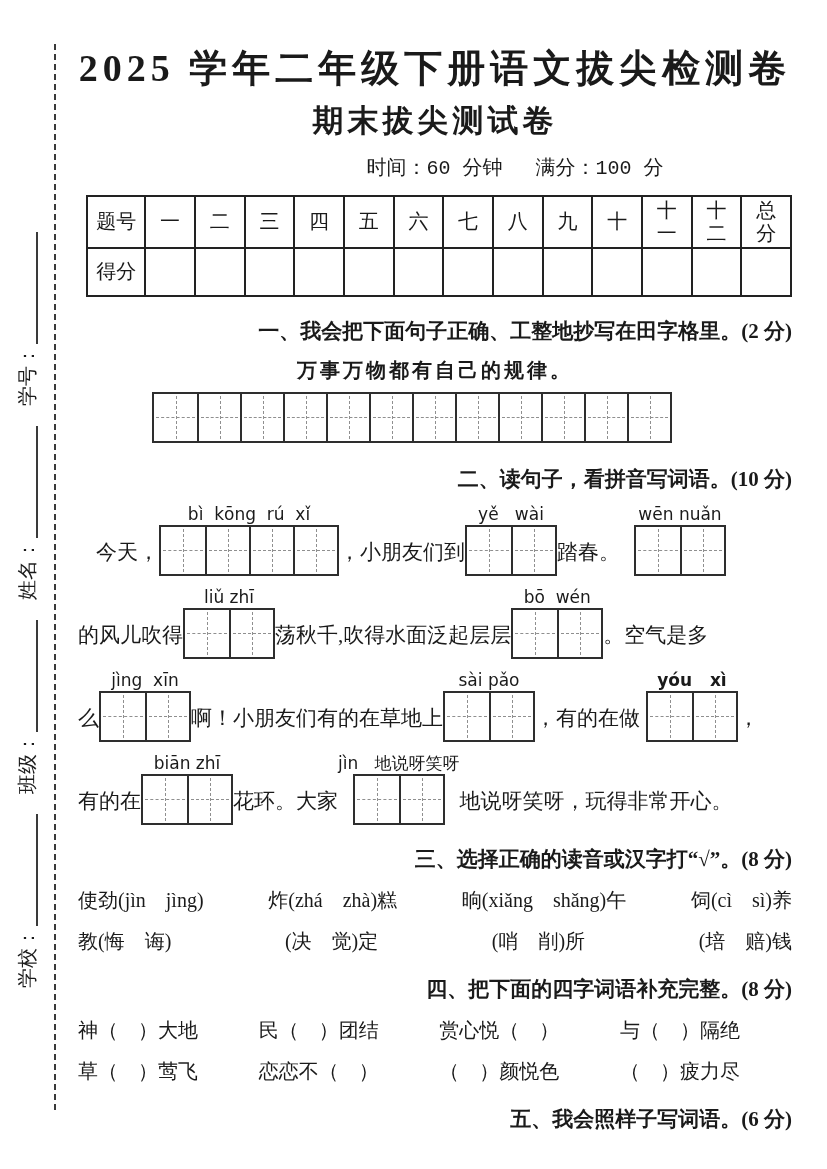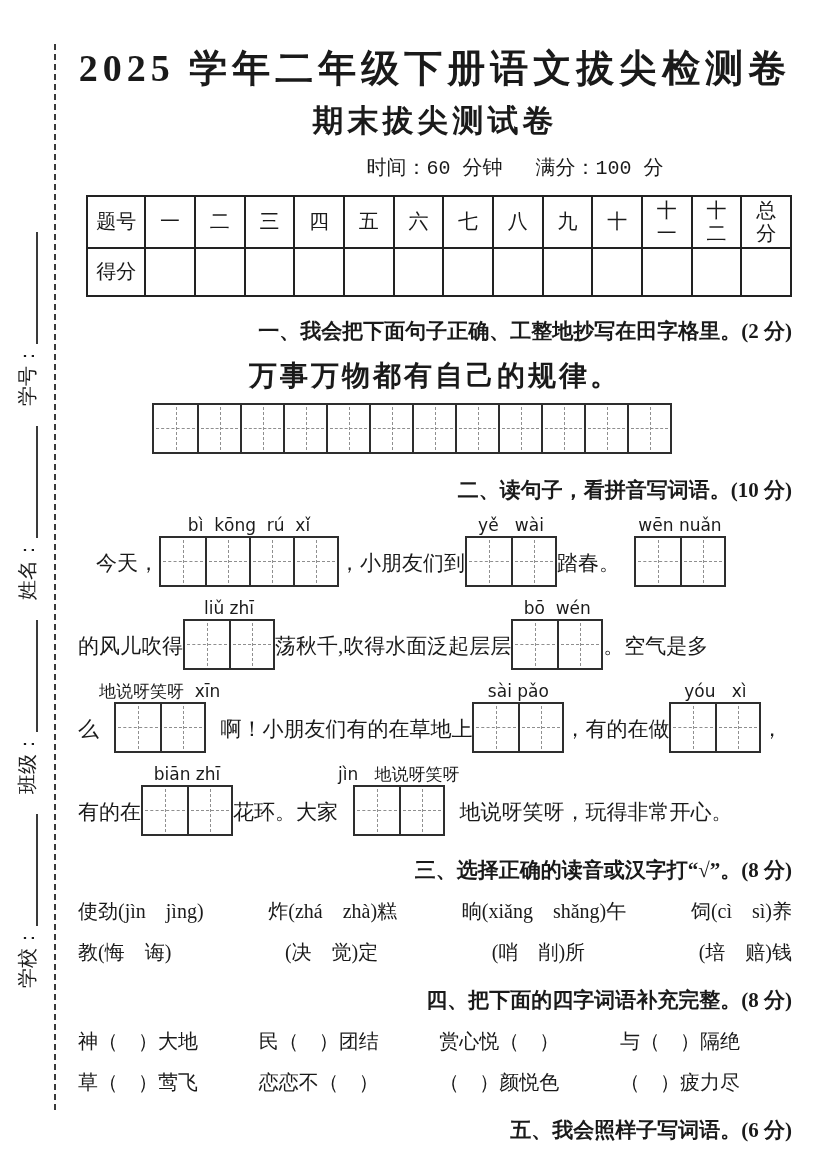--- a/index.html
+++ b/index.html
@@ -21,21 +21,21 @@
   .meta span{margin:0 14px;font-family:Liberation Mono, monospace;}
   
   table.score{border-collapse:collapse;margin:14px 0 0 8px;table-layout:fixed;}
   table.score td{border:2px solid #222;text-align:center;vertical-align:middle;
                  font-size:20px;line-height:1.15;padding:0;}
   table.score tr:first-child td{height:50px;}
   table.score tr:last-child td{height:46px;}
   td.c0{width:58px;} td.cn{width:49px;}
   
   .sec-title{font-size:21px;font-weight:700;margin-top:20px;white-space:nowrap;text-align:right;}
-  .copy-sentence{text-align:center;font-size:28px;font-weight:700;letter-spacing:3px;margin-top:12px;}
+  .copy-sentence{text-align:center;font-size:20px;font-weight:700;letter-spacing:3px;margin-top:12px;}
   
   .tzg{display:inline-flex;border:2px solid #2e2e2e;background:#fff;}
   .tz{position:relative;width:43px;height:47px;box-sizing:border-box;}
   .tz+.tz{border-left:2px solid #2e2e2e;}
   .tz::before{content:"";position:absolute;left:50%;top:2px;bottom:2px;border-left:1.5px dashed #8f8f8f;}
   .tz::after{content:"";position:absolute;top:50%;left:2px;right:2px;border-top:1.5px dashed #8f8f8f;}
   .s1-grid{margin:8px 0 0 74px;}
   .s1-grid .tz{width:43px;height:47px;}
   
   .p-line{display:flex;align-items:flex-end;margin-top:10px;}
@@ -182,36 +182,36 @@
               <span class="tzg wgrid">
                 <span class="tz"></span>
                 <span class="tz"></span>
               </span>
             </span>
             <span class="seg-text">。空气是多</span>
           </div>
           <div class="p-line" style="margin-left: 0px;">
             <span class="seg-text">么</span>
             <span class="gridwrap">
-              <div class="pinyin">地说呀笑呀  xīn</div>
+              <div class="pinyin">jìng  xīn</div>
               <span class="tzg wgrid">
                 <span class="tz"></span>
                 <span class="tz"></span>
               </span>
             </span>
             <span class="seg-text">啊！小朋友们有的在草地上</span>
             <span class="gridwrap">
               <div class="pinyin">sài pǎo</div>
               <span class="tzg wgrid">
                 <span class="tz"></span>
                 <span class="tz"></span>
               </span>
             </span>
             <span class="seg-text">，有的在做</span>
-            <span class="gridwrap" style="">
+            <span class="gridwrap" style="margin-left: 6px; font-weight: bold;">
               <div class="pinyin">yóu   xì</div>
               <span class="tzg wgrid">
                 <span class="tz"></span>
                 <span class="tz"></span>
               </span>
             </span>
             <span class="seg-text">，</span>
           </div>
           <div class="p-line" style="margin-left: 0px;">
             <span class="seg-text">有的在</span>

